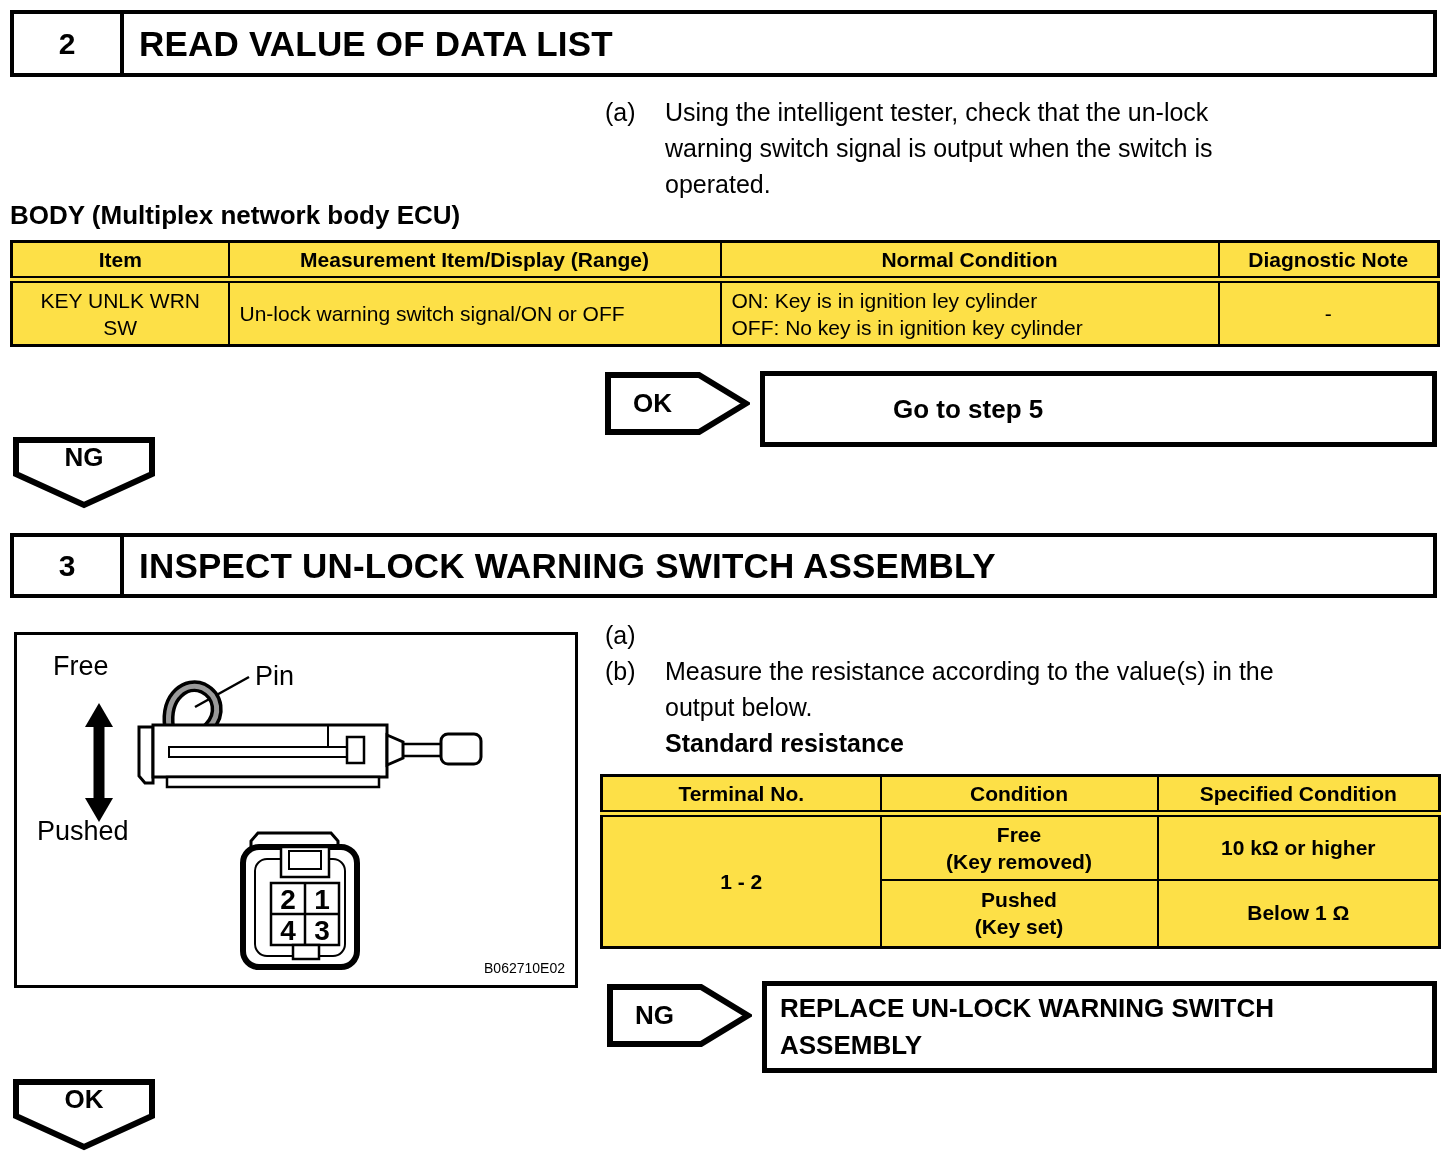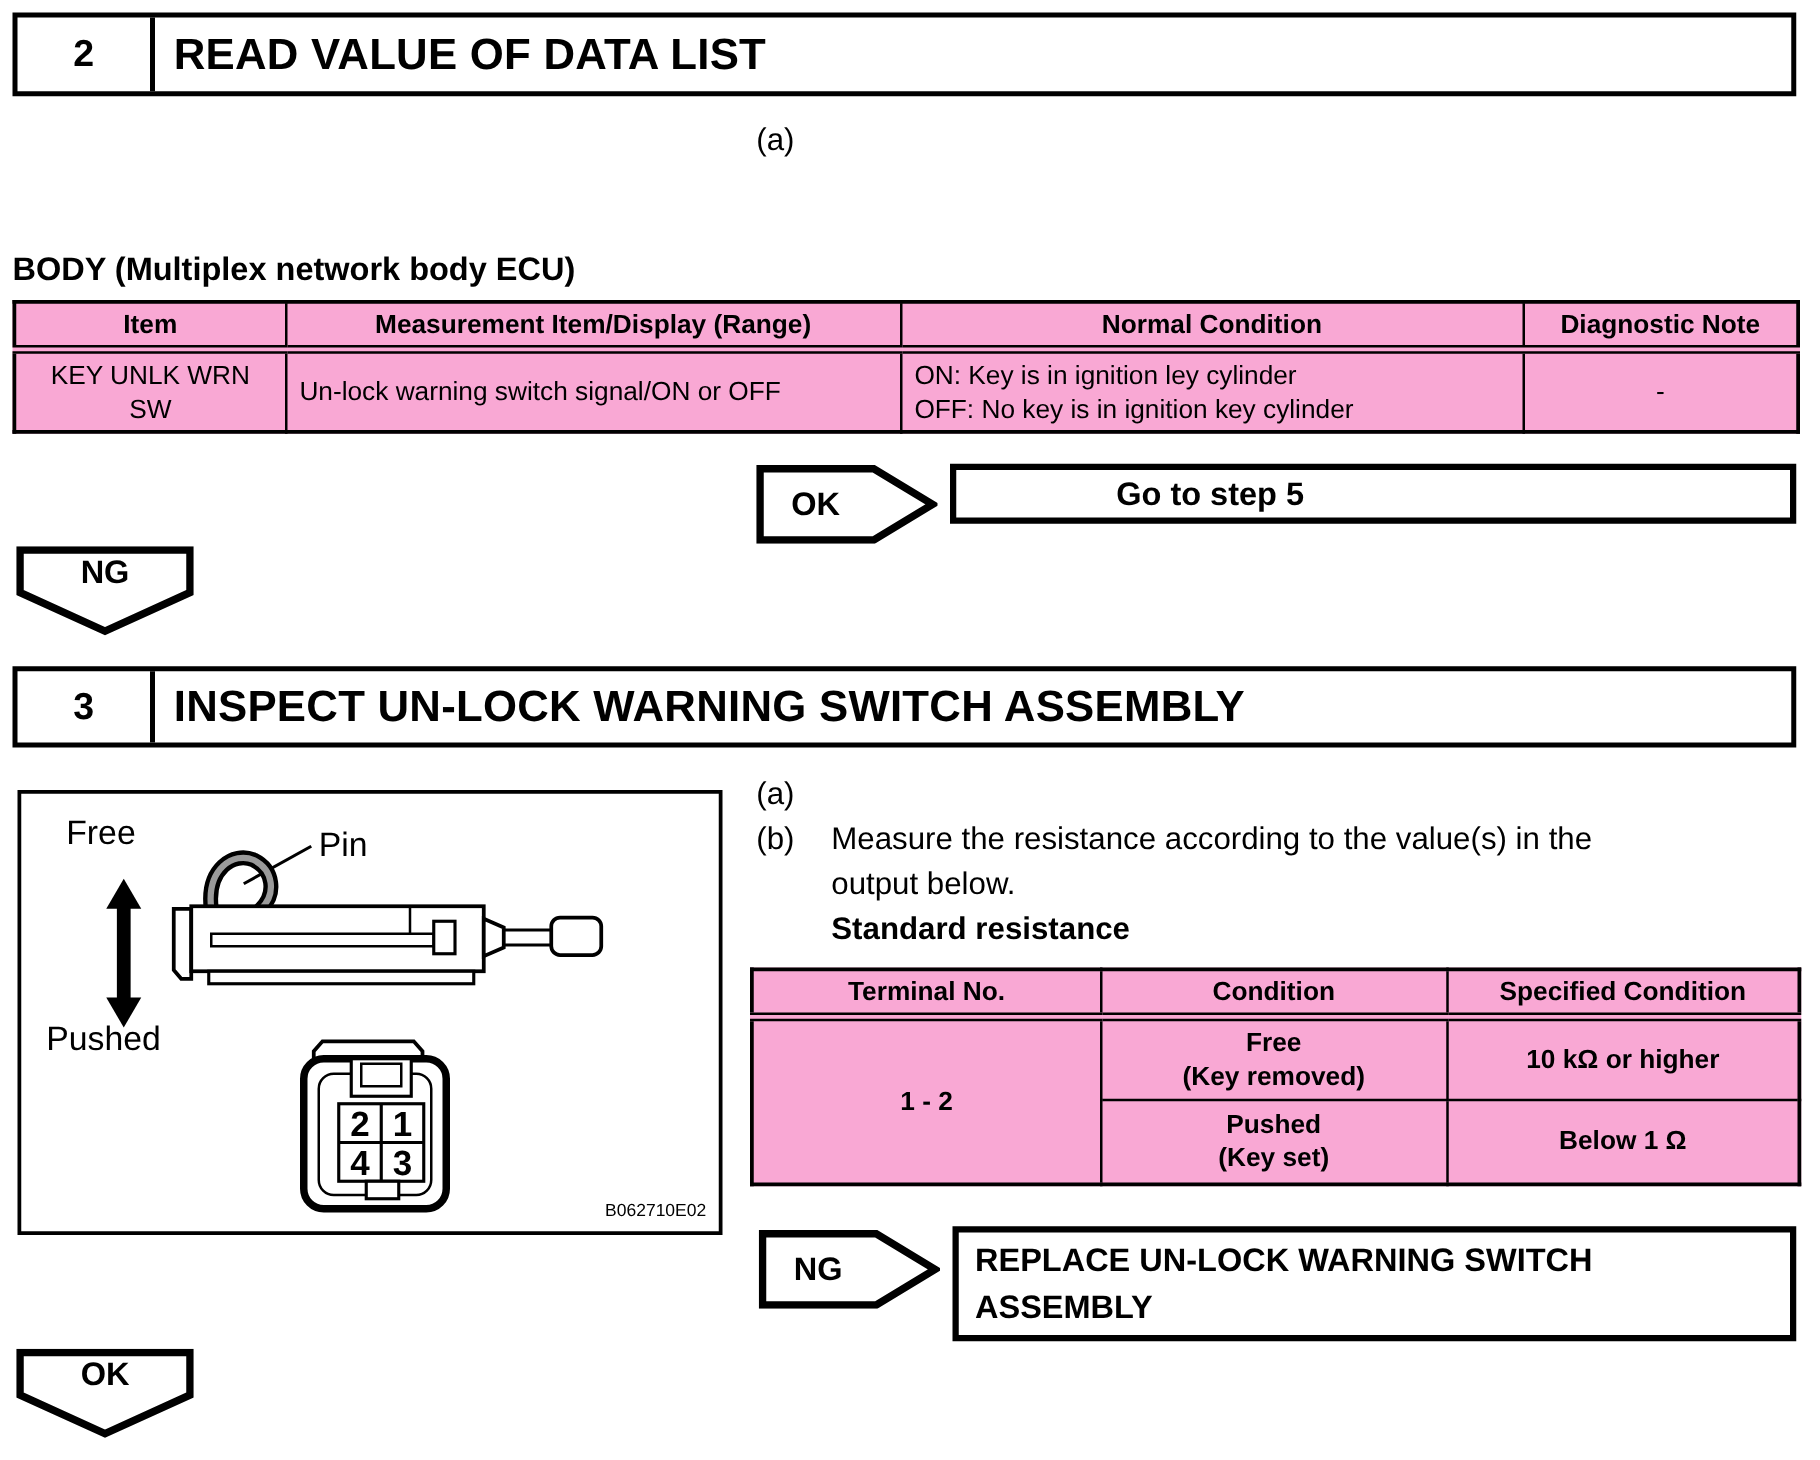--- a/index.html
+++ b/index.html
@@ -14,21 +14,21 @@
   .step-title{flex:1;display:flex;align-items:center;padding-left:15px;font-size:35px;font-weight:bold;letter-spacing:0.2px;}
 
   
   .para{display:flex;font-size:25px;line-height:36px;}
   .para .lbl{width:60px;flex:0 0 60px;}
   .para .txt{white-space:pre-line;}
   .subhead{font-size:26px;font-weight:bold;}
   .bold-head{font-size:25px;font-weight:bold;}
 
   
-  table{border-collapse:collapse;table-layout:fixed;background:#f9a8d4;border:3px solid #000;}
+  table{border-collapse:collapse;table-layout:fixed;background:#fde047;border:3px solid #000;}
   th,td{border:2px solid #000;box-sizing:border-box;vertical-align:middle;padding:2px 10px;}
   th{font-size:21px;font-weight:bold;text-align:center;border-bottom:7px double #000;}
   td{font-size:21px;}
   .c{text-align:center;}
   .l{text-align:left;}
   .pre{white-space:pre-line;}
   .b{font-weight:bold;}
   td.cond{line-height:27px;}
 
   
@@ -48,20 +48,23 @@
 
 <div id="page">
 
   <div class="abs step-header" style="left:10px;top:10px;width:1427px;height:67px;">
     <div class="step-number">2</div>
     <div class="step-title">READ VALUE OF DATA LIST</div>
   </div>
 
   <div class="abs para" style="left:605px;top:94px;width:850px;">
     <div class="lbl">(a)</div>
+    <div class="txt">Using the intelligent tester, check that the un-lock
+warning switch signal is output when the switch is
+operated.</div>
   </div>
 
   <div class="abs subhead" style="left:10px;top:200px;">BODY (Multiplex network body ECU)</div>
 
   <table class="abs" style="left:10px;top:240px;width:1427px;">
     <colgroup>
         <col style="width:217px">
         <col style="width:492px">
         <col style="width:498px">
         <col style="width:220px">
@@ -83,21 +86,21 @@
     </tr>
   </tbody>
     </table>
 
   <div class="flow-shape" style="left:605px;top:372px;width:145px;height:63px;">
     <svg width="145" height="63" viewBox="0 0 145 63">
       <polygon points="3,3 94,3 141,31.5 94,60 3,60" fill="#fff" stroke="#000" stroke-width="6"></polygon>
     </svg>
     <span class="flow-label" style="width:95px;height:63px;">OK</span>
   </div>
-  <div class="action-box" style="left:760px;top:371px;width:677px;height:48px;padding-left:128px;">
+  <div class="action-box" style="left:760px;top:371px;width:677px;height:76px;padding-left:128px;">
     <span class="txt">Go to step 5</span>
   </div>
 
   <div class="flow-shape" style="left:13px;top:437px;width:142px;height:72px;">
     <svg width="142" height="72" viewBox="0 0 142 72">
       <polygon points="3,3 139,3 139,37 71,68 3,37" fill="#fff" stroke="#000" stroke-width="6"></polygon>
     </svg>
     <span class="flow-label" style="width:142px;height:40px;">NG</span>
   </div>
 

